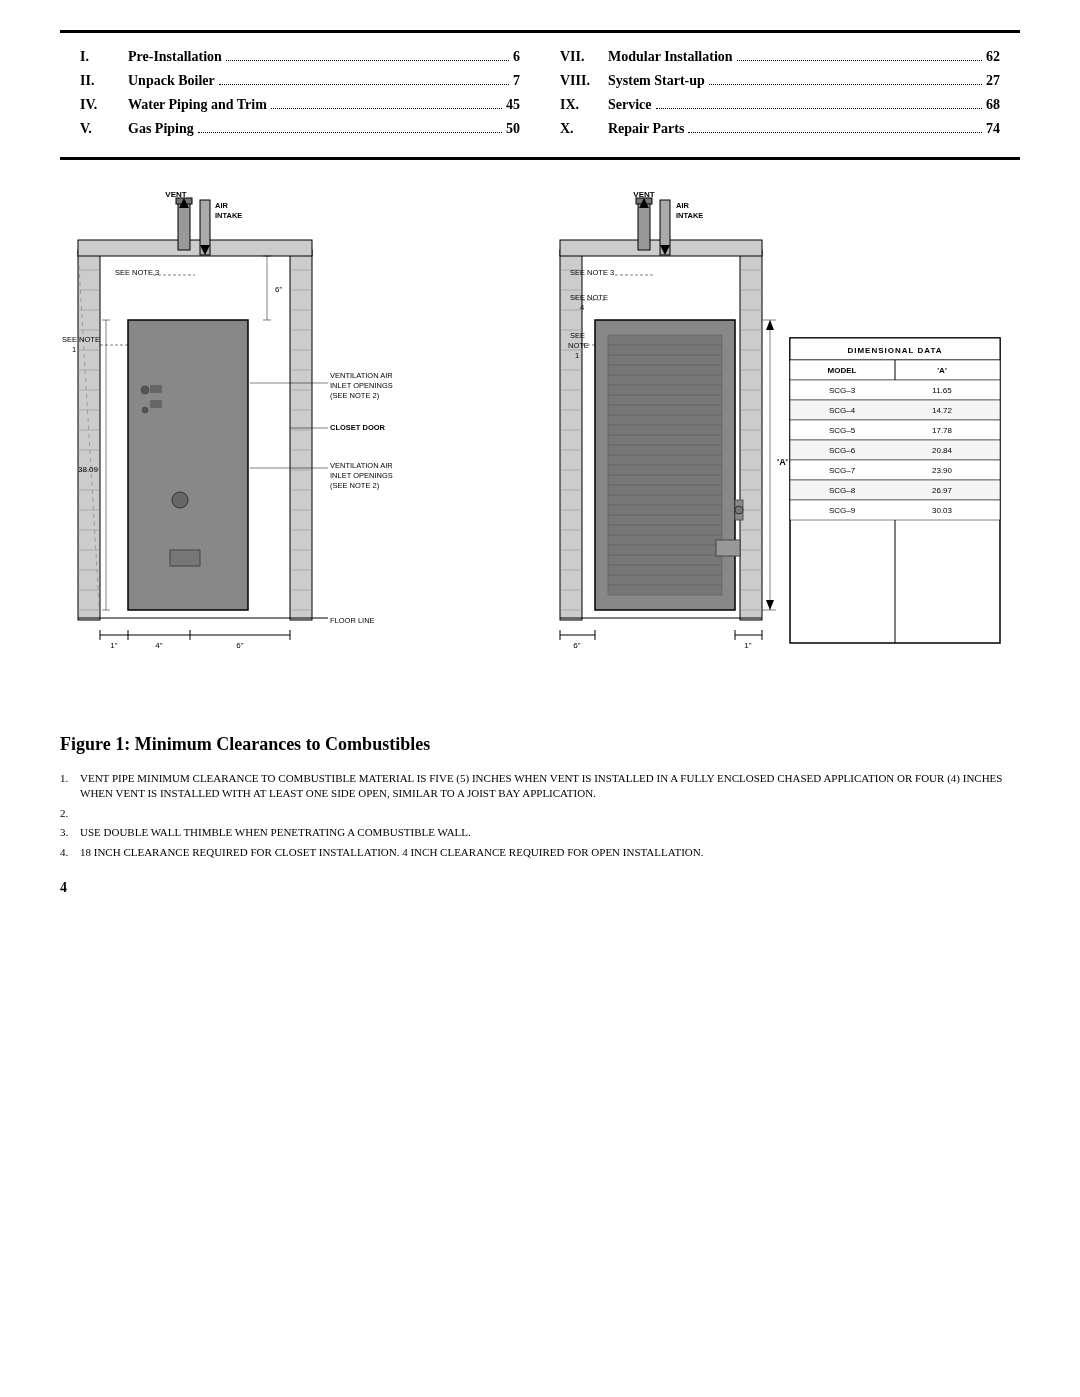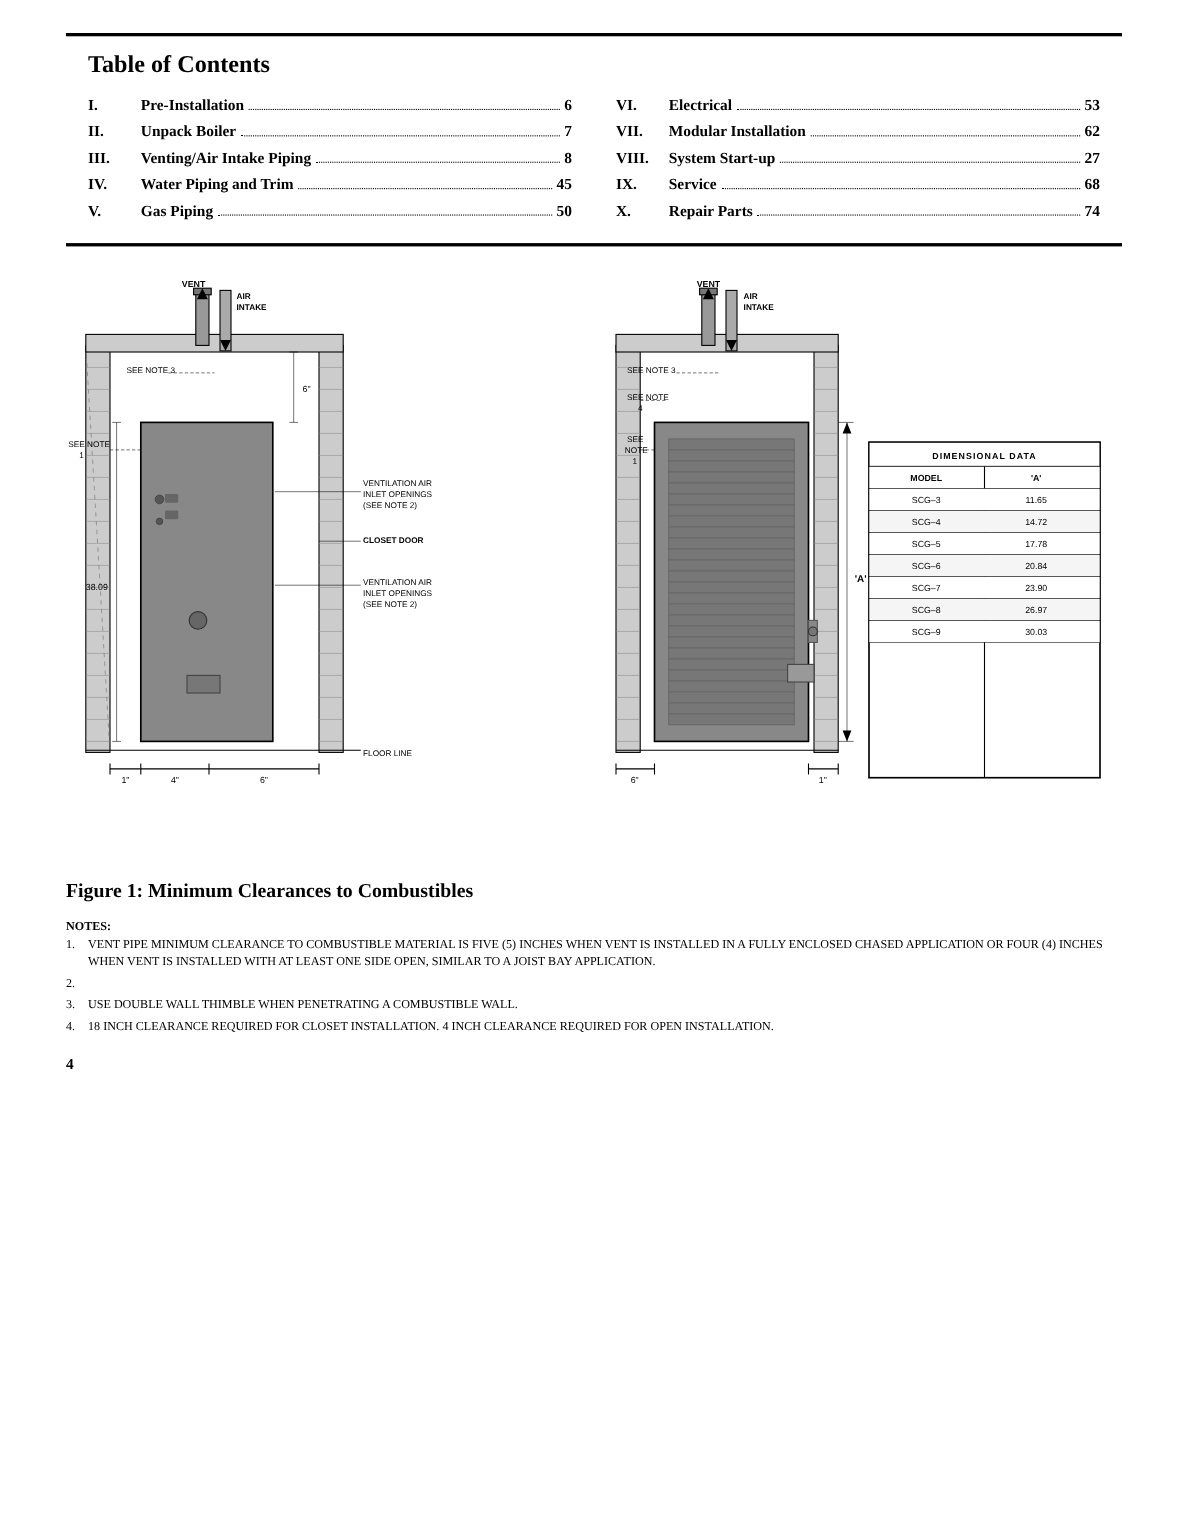--- a/index.html
+++ b/index.html
@@ -104,63 +104,50 @@
     .page-number {
       font-size: 14px;
       font-weight: bold;
       margin-top: 20px;
     }
   </style>
 </head>
 <body>
 
 <div class="toc-section">
-  <div class="toc-title">Table of Contents</div>
   <div class="toc-grid">
 
     <div>
       <div class="toc-item">
         <span class="toc-num">I.</span>
         <span class="toc-label">Pre-Installation</span>
         <span class="toc-dots"></span>
         <span class="toc-page">6</span>
       </div>
       <div class="toc-item">
         <span class="toc-num">II.</span>
         <span class="toc-label">Unpack Boiler</span>
         <span class="toc-dots"></span>
         <span class="toc-page">7</span>
       </div>
       <div class="toc-item">
-        <span class="toc-num">III.</span>
-        <span class="toc-label">Venting/Air Intake Piping</span>
-        <span class="toc-dots"></span>
-        <span class="toc-page">8</span>
-      </div>
-      <div class="toc-item">
         <span class="toc-num">IV.</span>
         <span class="toc-label">Water Piping and Trim</span>
         <span class="toc-dots"></span>
         <span class="toc-page">45</span>
       </div>
       <div class="toc-item">
         <span class="toc-num">V.</span>
         <span class="toc-label">Gas Piping</span>
         <span class="toc-dots"></span>
         <span class="toc-page">50</span>
       </div>
     </div>
 
     <div>
-      <div class="toc-item">
-        <span class="toc-num">VI.</span>
-        <span class="toc-label">Electrical</span>
-        <span class="toc-dots"></span>
-        <span class="toc-page">53</span>
-      </div>
       <div class="toc-item">
         <span class="toc-num">VII.</span>
         <span class="toc-label">Modular Installation</span>
         <span class="toc-dots"></span>
         <span class="toc-page">62</span>
       </div>
       <div class="toc-item">
         <span class="toc-num">VIII.</span>
         <span class="toc-label">System Start-up</span>
         <span class="toc-dots"></span>
@@ -459,21 +446,20 @@
       <text x="782" y="323" text-anchor="middle" font-size="8">SCG–9</text>
       <text x="882" y="323" text-anchor="middle" font-size="8">30.03</text>
 
     </svg>
   </div>
 </div>
 
 <div class="figure-caption">Figure 1:  Minimum Clearances to Combustibles</div>
 
 <div class="notes-section">
-  <div class="notes-title">NOTES:</div>
   <div class="note-item">
     <span class="note-num">1.</span>
     <span>VENT PIPE MINIMUM CLEARANCE TO COMBUSTIBLE MATERIAL IS FIVE (5) INCHES WHEN VENT IS INSTALLED IN A FULLY ENCLOSED CHASED APPLICATION OR FOUR (4) INCHES WHEN VENT IS INSTALLED WITH AT LEAST ONE SIDE OPEN, SIMILAR TO A JOIST BAY APPLICATION.</span>
   </div>
   <div class="note-item">
     <span class="note-num">2.</span>
   </div>
   <div class="note-item">
     <span class="note-num">3.</span>
     <span>USE DOUBLE WALL THIMBLE WHEN PENETRATING A COMBUSTIBLE WALL.</span>

